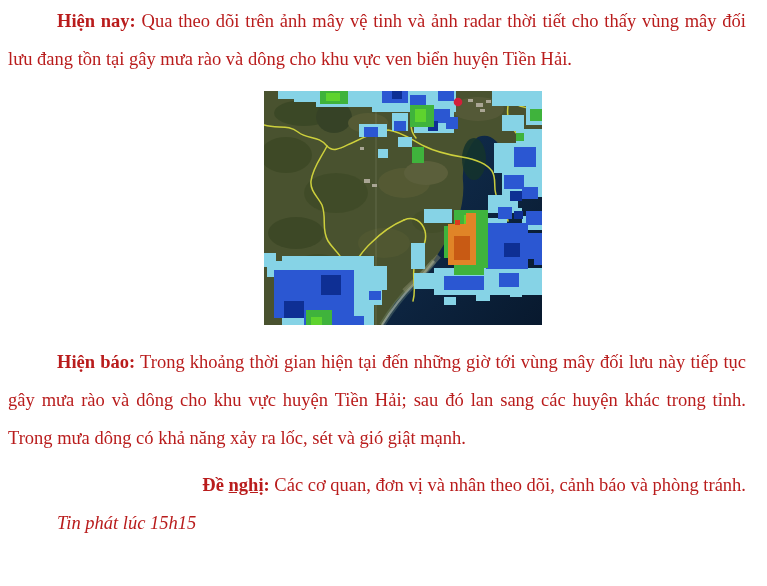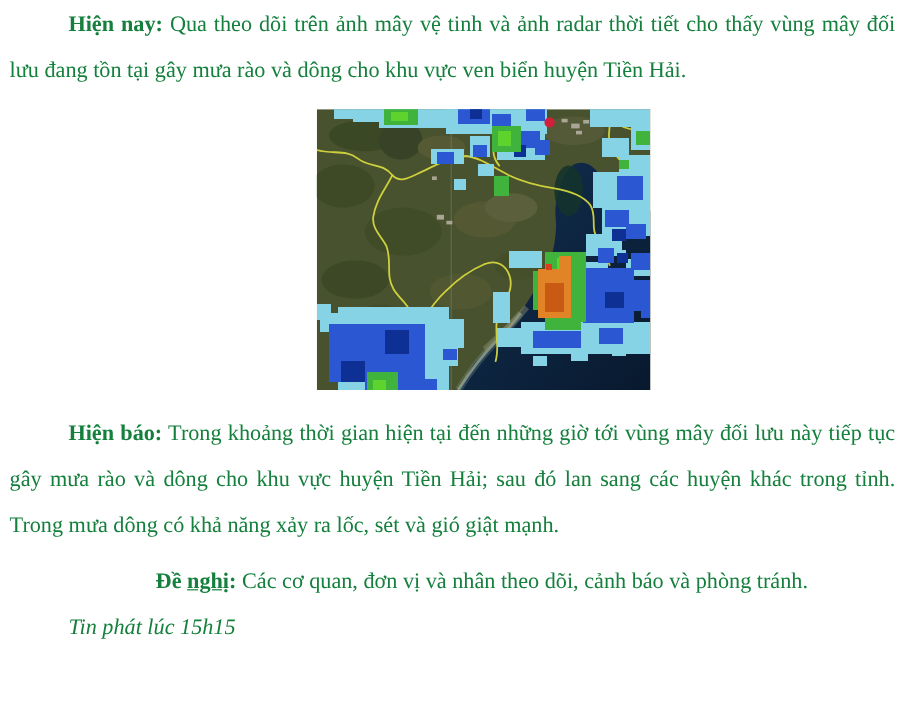--- a/index.html
+++ b/index.html
@@ -1,26 +1,26 @@
 <!DOCTYPE html>
 <html><head>
 <meta charset="utf-8">
 <style>
   html,body{margin:0;padding:0;background:#ffffff;}
   .page{
     width:767px;height:586px;background:#ffffff;overflow:hidden;position:relative;
-    font-family:"Liberation Serif","DejaVu Serif",serif;color:#15803d;font-size:18.5px;
+    font-family:"Liberation Serif","DejaVu Serif",serif;color:#b91c1c;font-size:18.5px;
   }
   .para{
     margin:0 21px 0 8px;line-height:38px;text-align:justify;text-indent:49px;
   }
   .p1{padding-top:2px;}
   .p2{margin-top:18px;}
   .p3{margin-top:8px;font-weight:bold;text-align:left;}
-  .p4{margin-top:9px;text-align:center;}
+  .p4{margin-top:9px;text-align:right;}
   .p5{margin-top:0;font-style:italic;text-align:left;}
   .bold{font-weight:bold;}
   .und{text-decoration:underline;}
   .map-wrap{width:278px;height:234px;margin:13px 0 0 264px;line-height:0;}
   svg{display:block;}
 </style>
 </head>
 <body>
 
 <div class="page">

